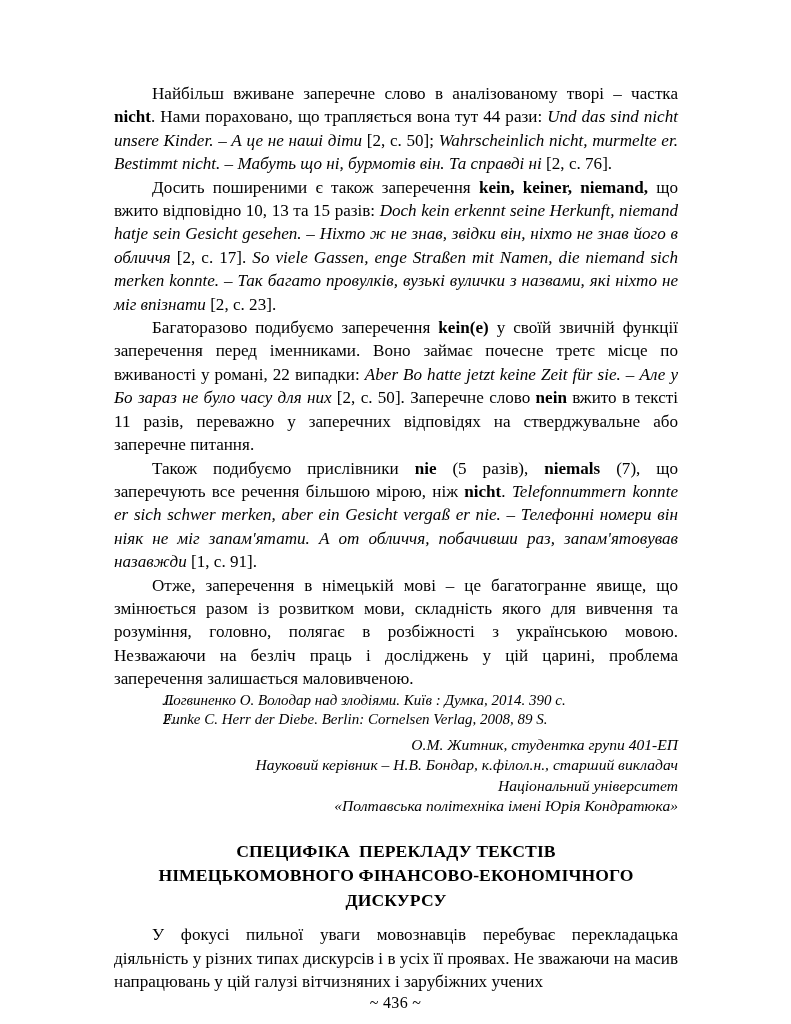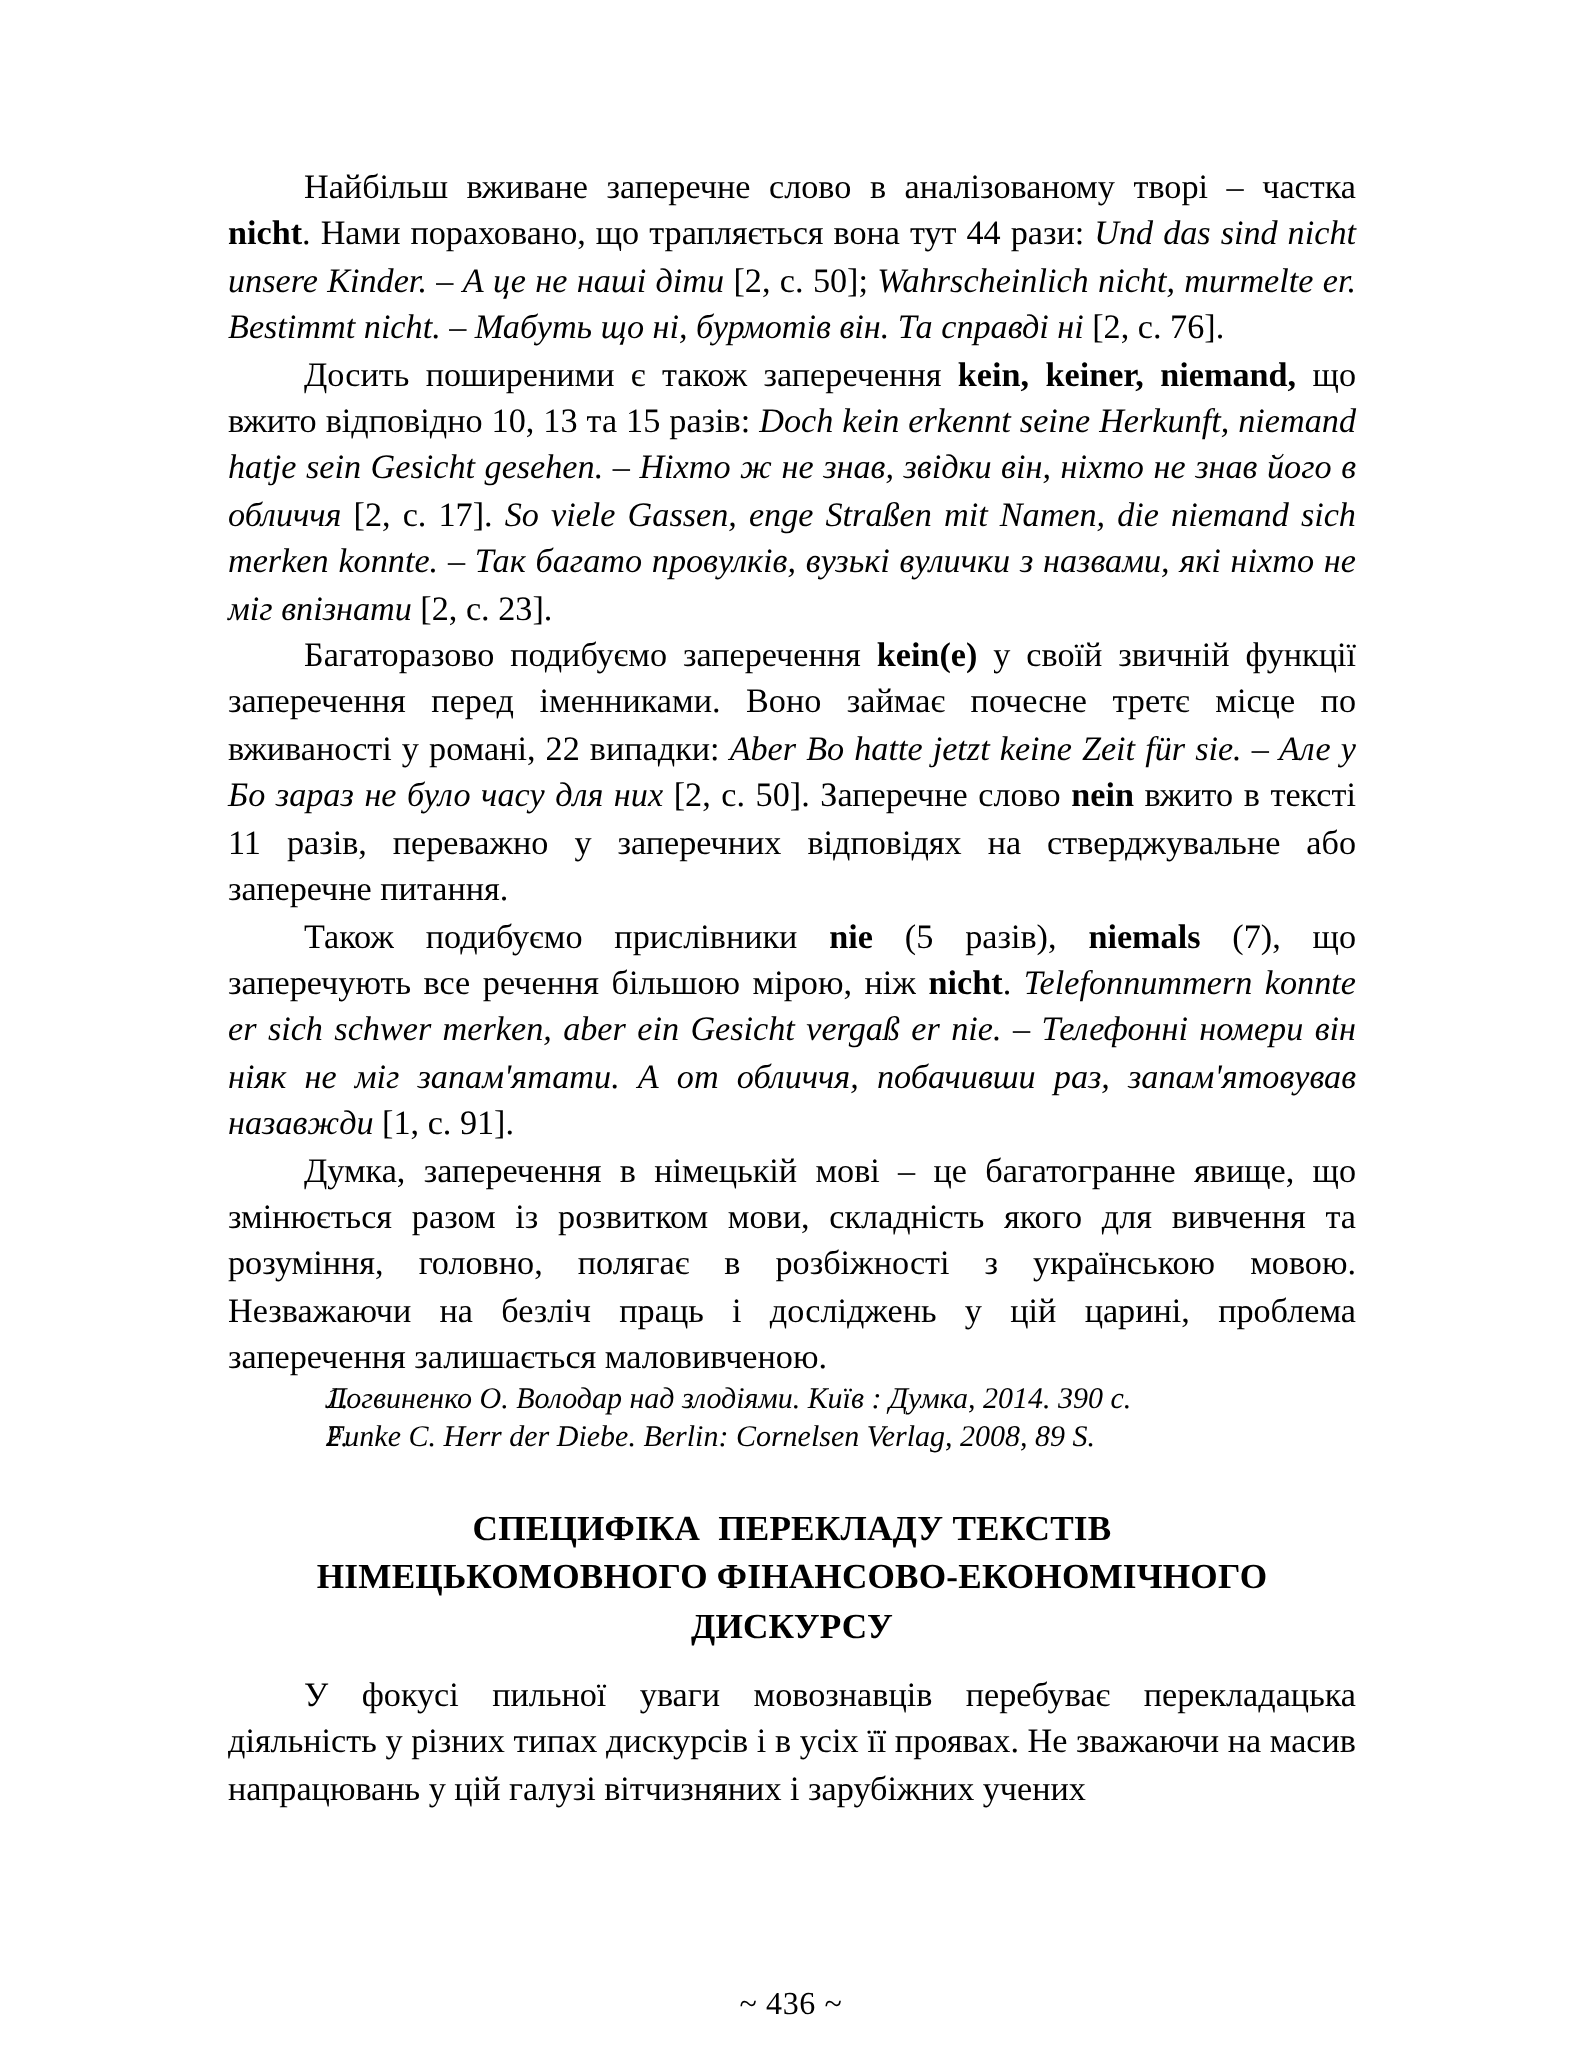--- a/index.html
+++ b/index.html
@@ -120,37 +120,43 @@
 
 <div class="page">
 
   <div class="content">
 
     <div id="body-paragraphs">
         <p class="body-par"><span>Найбільш вживане заперечне слово в аналізованому творі – частка </span><span class="b">nicht</span><span>. Нами пораховано, що трапляється вона тут 44 рази: </span><span class="i">Und das sind nicht unsere Kinder. – А це не наші діти</span><span> [2, с. 50]; </span><span class="i">Wahrscheinlich nicht, murmelte er. Bestimmt nicht. – Мабуть що ні, бурмотів він. Та справді ні</span><span> [2, с. 76].</span></p>
         <p class="body-par"><span>Досить поширеними є також заперечення </span><span class="b">kein, keiner, niemand,</span><span> що вжито відповідно 10, 13 та 15 разів: </span><span class="i">Doch kein erkennt seine Herkunft, niemand hatje sein Gesicht gesehen. – Ніхто ж не знав, звідки він, ніхто не знав його в обличчя</span><span> [2, с. 17]. </span><span class="i">So viele Gassen, enge Straßen mit Namen, die niemand sich merken konnte. – Так багато провулків, вузькі вулички з назвами, які ніхто не міг впізнати</span><span> [2, с. 23].</span></p>
         <p class="body-par"><span>Багаторазово подибуємо заперечення </span><span class="b">kein(e)</span><span> у своїй звичній функції заперечення перед іменниками. Воно займає почесне третє місце по вживаності у романі, 22 випадки: </span><span class="i">Aber Bo hatte jetzt keine Zeit für sie. – Але у Бо зараз не було часу для них</span><span> [2, с. 50]. Заперечне слово </span><span class="b">nein</span><span> вжито в тексті 11 разів, переважно у заперечних відповідях на стверджувальне або заперечне питання.</span></p>
         <p class="body-par"><span>Також подибуємо прислівники </span><span class="b">nie</span><span> (5 разів), </span><span class="b">niemals</span><span> (7), що заперечують все речення більшою мірою, ніж </span><span class="b">nicht</span><span>. </span><span class="i">Telefonnummern konnte er sich schwer merken, aber ein Gesicht vergaß er nie. – Телефонні номери він ніяк не міг запам'ятати. А от обличчя, побачивши раз, запам'ятовував назавжди</span><span> [1, с. 91].</span></p>
-        <p class="body-par"><span>Думка, заперечення в німецькій мові – це багатогранне явище, що змінюється разом із розвитком мови, складність якого для вивчення та розуміння, головно, полягає в розбіжності з українською мовою. Незважаючи на безліч праць і досліджень у цій царині, проблема заперечення залишається маловивченою.</span></p>
+        <p class="body-par"><span>Отже, заперечення в німецькій мові – це багатогранне явище, що змінюється разом із розвитком мови, складність якого для вивчення та розуміння, головно, полягає в розбіжності з українською мовою. Незважаючи на безліч праць і досліджень у цій царині, проблема заперечення залишається маловивченою.</span></p>
       </div>
 
     <div>
       <ol class="lit-list" id="literature-list">
           <li class="lit-item">
             <span class="lit-num">1.</span>
             <span class="lit-text">Логвиненко О. Володар над злодіями. Київ : Думка, 2014. 390 с.</span>
           </li>
           <li class="lit-item">
             <span class="lit-num">2.</span>
             <span class="lit-text">Funke C. Herr der Diebe. Berlin: Cornelsen Verlag, 2008, 89 S.</span>
           </li>
         </ol>
     </div>
 
 
+    <div class="author-block" id="author-block">
+        <div class="author-line">О.М. Житник, студентка групи 401-ЕП</div>
+        <div class="author-line">Науковий керівник – Н.В. Бондар, к.філол.н., старший викладач</div>
+        <div class="author-line">Національний університет</div>
+        <div class="author-line">«Полтавська політехніка імені Юрія Кондратюка»</div>
+      </div>
 
     <h1 class="article-title">СПЕЦИФІКА  ПЕРЕКЛАДУ ТЕКСТІВ
 НІМЕЦЬКОМОВНОГО ФІНАНСОВО-ЕКОНОМІЧНОГО
 ДИСКУРСУ</h1>
 
     <p class="intro-par">У фокусі пильної уваги мовознавців перебуває перекладацька діяльність у різних типах дискурсів і в усіх її проявах. Не зважаючи на масив напрацювань у цій галузі вітчизняних і зарубіжних учених</p>
 
   </div>
 
   <div class="page-number">~ 436 ~</div>

